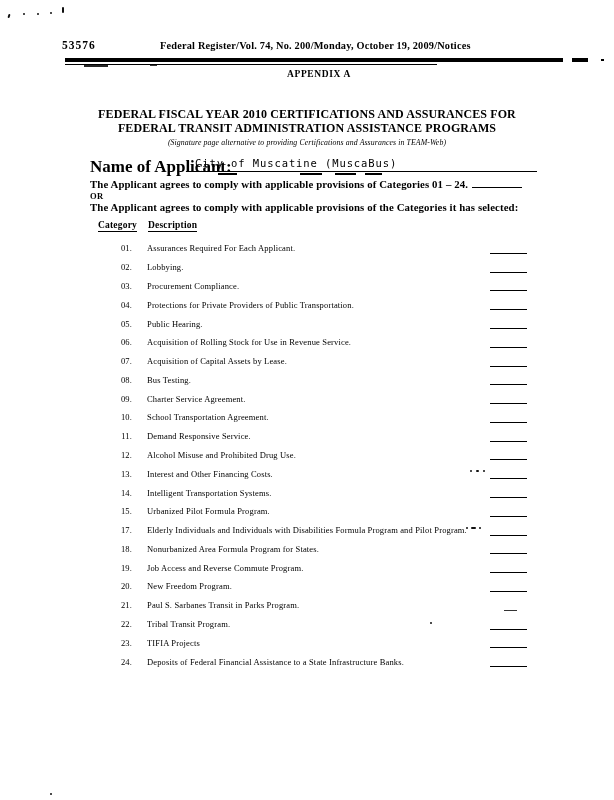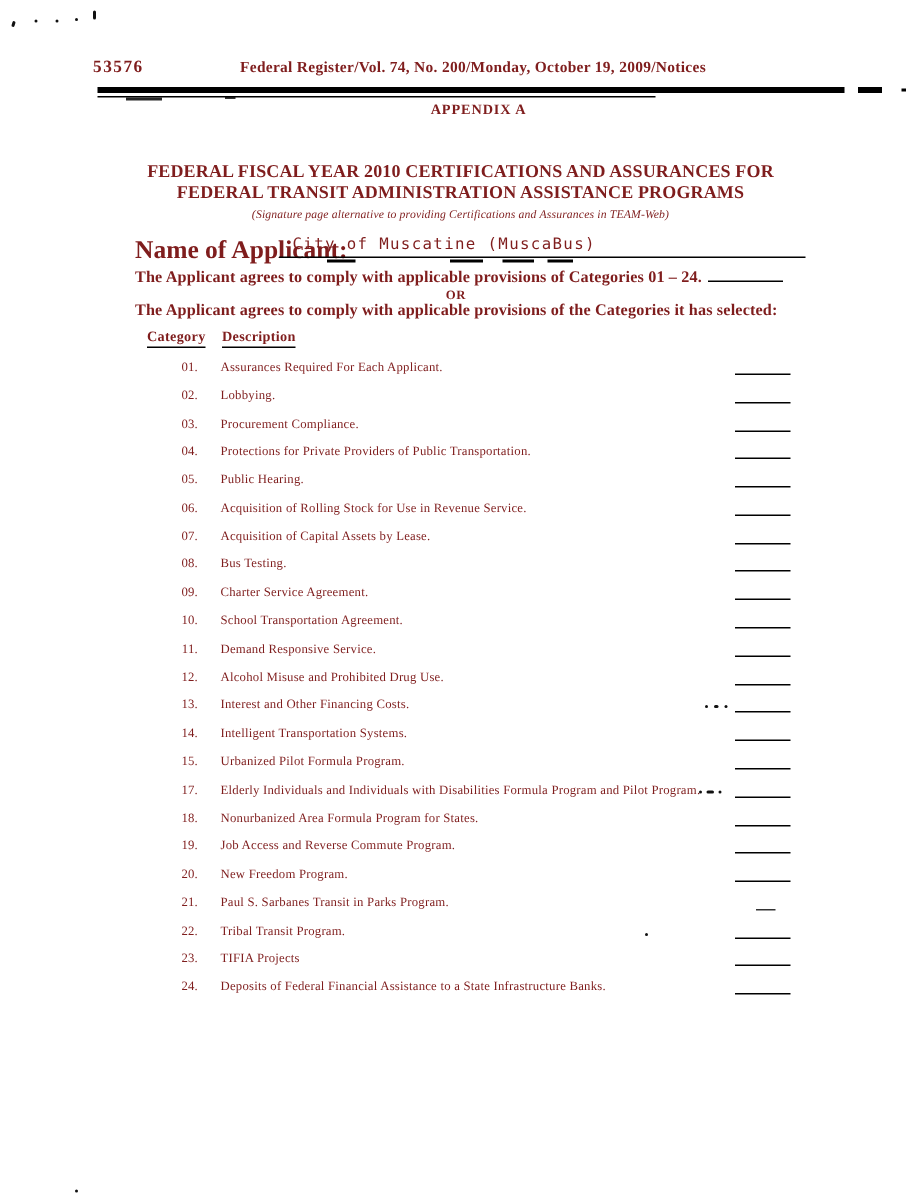--- a/index.html
+++ b/index.html
@@ -1,18 +1,18 @@
 <!DOCTYPE html>
 <html><head>
 <meta charset="utf-8">
 <style>
   html,body{margin:0;padding:0;background:#e8e8e8;}
   .page{
     position:relative; width:614px; height:800px; background:#ffffff;
-    color:#7f1d1d; font-family:"Liberation Serif", serif; overflow:hidden;
+    color:#000000; font-family:"Liberation Serif", serif; overflow:hidden;
     margin:0 auto;
   }
   
   .mark{position:absolute; background:#111; border-radius:1px;}
   .m1{left:8px;  top:14px; width:2px; height:4px; transform:rotate(18deg);}
   .m2{left:23px; top:13px; width:2px; height:2px;}
   .m3{left:37px; top:13px; width:2px; height:2px;}
   .m4{left:50px; top:12px; width:2px; height:2px;}
   .m5{left:62px; top:7px;  width:2px; height:6px;}
   .m-bottom{left:50px; top:793px; width:2px; height:2px;}
@@ -46,30 +46,30 @@
     border-bottom:1.6px solid #000;}
   .applicant-typed{position:absolute; left:9px; top:1px; font-family:"DejaVu Sans Mono", monospace;
     font-size:10.5px; letter-spacing:.9px; white-space:nowrap;}
   .u-dash{position:absolute; top:172.5px; height:2.2px; background:#000;}
   .ud1{left:218px; width:19px;} .ud2{left:300px; width:22px;}
   .ud3{left:335px; width:21px;} .ud4{left:365px; width:17px;}
   
   .stmt{position:absolute; left:90px; font-size:10.8px; font-weight:bold; white-space:nowrap; letter-spacing:.1px;}
   .stmt1{top:177px;}
   .stmt1-blank{display:inline-block; width:50px; height:10px; border-bottom:1.5px solid #000; vertical-align:baseline; margin-left:4px;}
-  .or-label{position:absolute; left:90px; top:191px; width:428px; text-align:center;
+  .or-label{position:absolute; left:90px; top:191px; width:428px; text-align:left;
     font-size:8.5px; font-weight:bold; letter-spacing:.4px;}
   .stmt2{top:201px;}
   
   .col-headers{position:absolute; left:0; top:220px; width:614px; font-size:9.5px; font-weight:bold;}
   .col-cat{position:absolute; left:98px; border-bottom:1.4px solid #000; padding-bottom:1px; letter-spacing:.2px;}
   .col-desc{position:absolute; left:148px; border-bottom:1.4px solid #000; padding-bottom:1px; letter-spacing:.2px;}
   
   .rows{position:absolute; left:0; top:239px; width:614px;}
-  .row{display:flex; align-items:flex-start; height:18.79px; font-size:8.5px; letter-spacing:.15px;}
+  .row{display:flex; align-items:center; height:18.79px; font-size:8.5px; letter-spacing:.15px;}
   .num{width:19px; margin-left:113px; text-align:right; flex:0 0 auto;}
   .rdesc{margin-left:15px; white-space:nowrap;}
   .blank{margin-left:auto; margin-right:87px; width:37px; height:10px;
     border-bottom:1.3px solid #000; flex:0 0 auto;}
   .blank.short{width:13px; margin-right:97px; opacity:.8;}
 </style>
 </head>
 <body>
 
 <div class="page">

